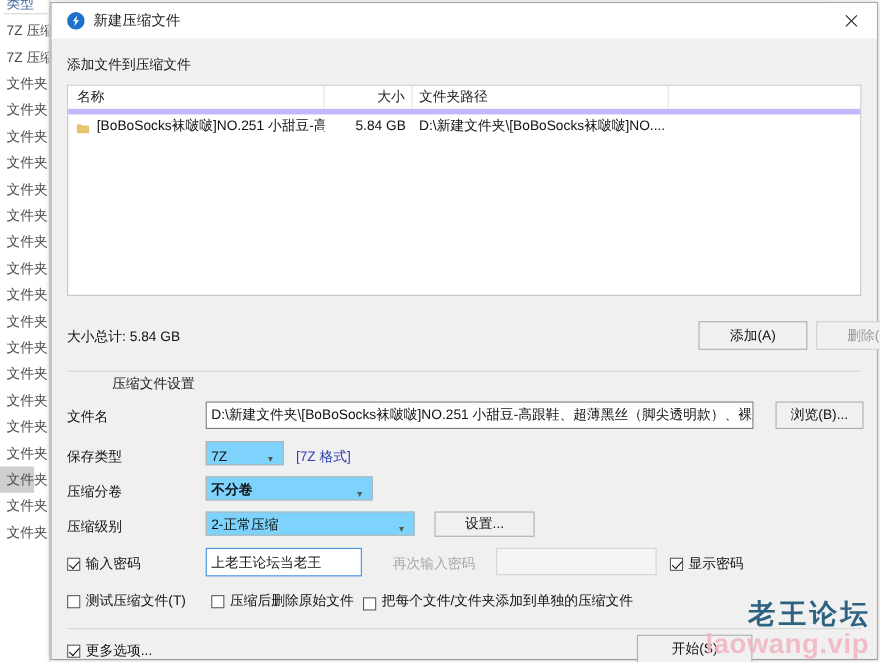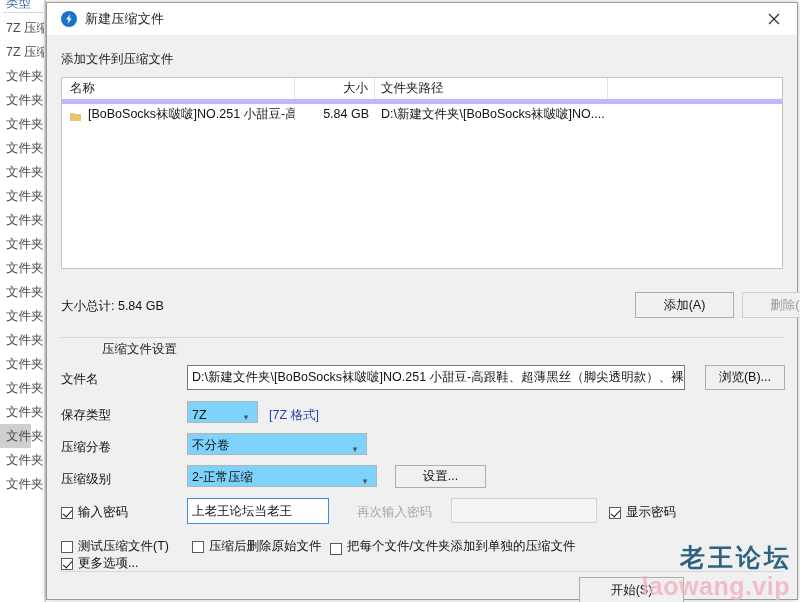--- a/index.html
+++ b/index.html
@@ -268,21 +268,21 @@
     </div>
 
     <div class="frow-label" style="left:14px;top:372px;">保存类型</div>
     <div class="combo" style="left:140px;top:366px;width:71px;height:22px;">
       <span class="cb-text">7Z</span>
       <span class="cb-arrow">▾</span>
     </div>
     <div class="linkish" style="left:222px;top:372px;">[7Z 格式]</div>
 
     <div class="frow-label" style="left:14px;top:404px;">压缩分卷</div>
-    <div class="combo" style="left:140px;top:398px;width:180px;height:22px;">
+    <div class="combo" style="left:140px;top:398px;width:152px;height:22px;font-weight:bold;">
       <span class="cb-text">不分卷</span>
       <span class="cb-arrow">▾</span>
     </div>
 
     <div class="frow-label" style="left:14px;top:436px;">压缩级别</div>
     <div class="combo" style="left:140px;top:430px;width:190px;height:22px;">
       <span class="cb-text">2-正常压缩</span>
       <span class="cb-arrow">▾</span>
     </div>
     <div class="btn" style="left:348px;top:430px;width:91px;height:23px;">
@@ -313,21 +313,21 @@
       <span class="box"></span>
       <span>压缩后删除原始文件</span>
     </div>
     <div class="cbx" style="left:283px;top:503px;align-items:flex-end;">
       <span class="box"></span>
       <span>把每个文件/文件夹添加到单独的压缩文件</span>
     </div>
 
     <div class="divider" style="top:536px;"></div>
 
-    <div class="cbx" style="left:14px;top:520px;">
+    <div class="cbx" style="left:14px;top:548px;">
       <span class="box checked"></span>
       <span>更多选项...</span>
     </div>
     <div class="btn" style="left:532px;top:542px;width:105px;height:26px;">
       <span>开始(S)</span>
     </div>
 
   </div>
 </div>
 

